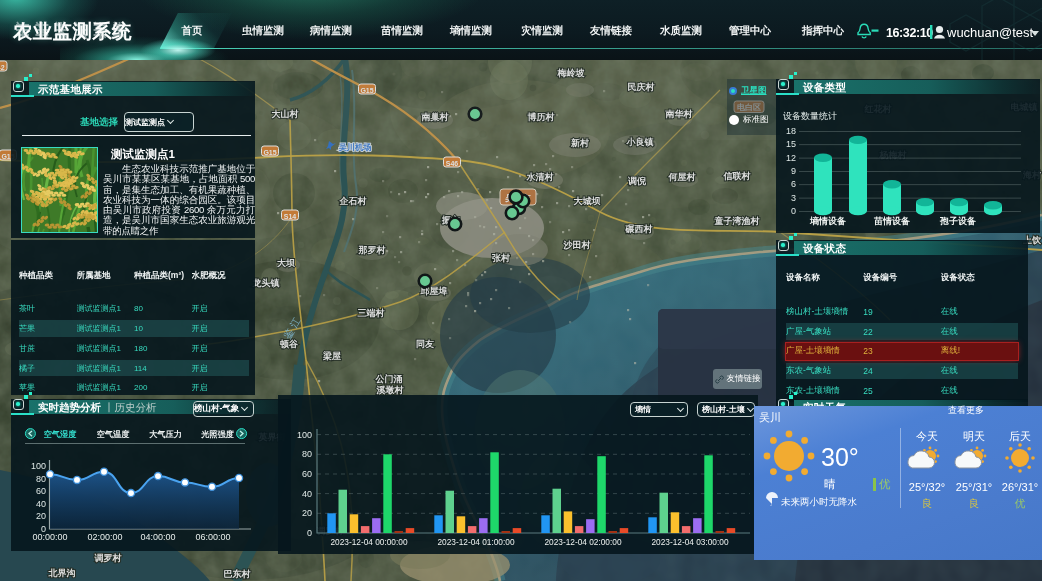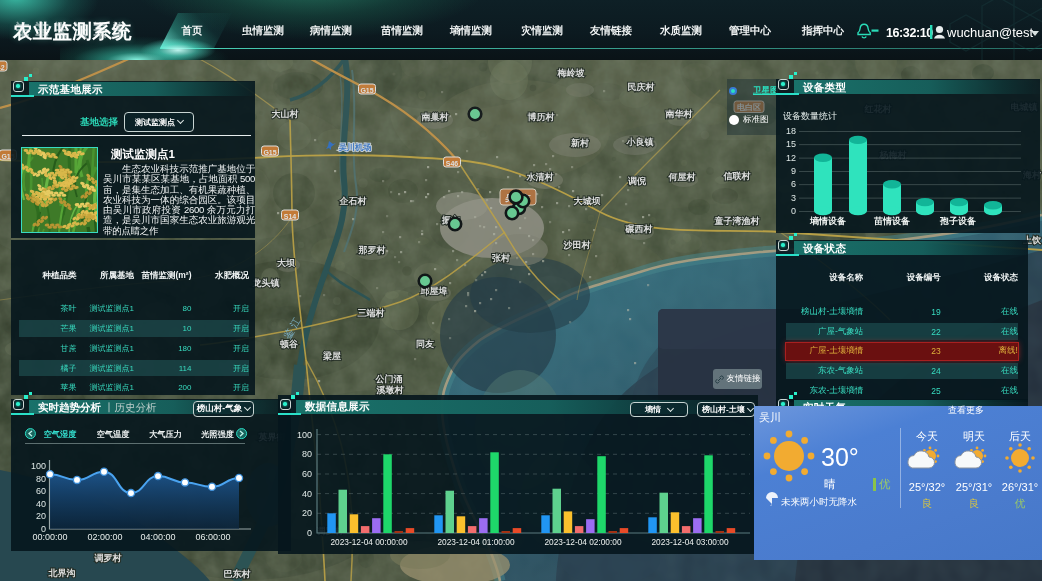--- a/index.html
+++ b/index.html
@@ -24,28 +24,28 @@
 .phead{position:absolute;left:0;top:0;right:0;height:16px}
 .phead .bar{position:absolute;left:18px;top:1px;right:0;height:14px;background:linear-gradient(90deg,rgba(26,118,110,.95) 0%,rgba(24,105,100,.85) 55%,rgba(18,85,82,.35) 85%,rgba(14,65,65,.05) 100%)}
 .phead .icon{position:absolute;left:2px;top:0px;width:11px;height:11px;border:1.6px solid #cfd8d6;border-radius:3px;background:rgba(10,30,36,.9);z-index:2}
 .phead .icon:after{content:"";position:absolute;left:2.4px;top:2.4px;width:3.6px;height:3.6px;border-radius:50%;background:#2af0cc;box-shadow:0 0 3px #2af0cc}
 .sp1,.sp2{position:absolute;background:#2af0cc;z-index:3}
 .sp1{left:13px;top:-4px;width:4px;height:4px}
 .sp2{left:18px;top:-7px;width:3px;height:3px}
 .phead .uline{position:absolute;left:0px;top:14px;width:23px;height:2px;background:#2ae0c8;z-index:2}
 .phead .ptitle{position:absolute;left:27px;top:2px;font-size:10.5px;font-weight:bold;color:#fff;z-index:2;letter-spacing:.3px;white-space:nowrap}
 
-.ttable{position:absolute;left:8px;right:6px;font-size:8px;color:#38dcc0;text-align:right}
+.ttable{position:absolute;left:8px;right:6px;font-size:8px;color:#38dcc0;text-align:left}
 .ttable .hrow{color:#f0f4f4;font-weight:bold;font-size:8.5px}
 .trow{display:flex;align-items:center;height:16.5px;margin-bottom:3.2px;white-space:nowrap}
 .trow>div{flex:1;overflow:hidden}
 .trow.alt{background:rgba(40,105,105,.45)}
 .trow.red{background:#6a1010;box-shadow:0 0 0 1px #a82020, 0 0 6px rgba(200,40,40,.8);color:#dfb33c;font-weight:normal}
 
-.dd{position:absolute;border:1px solid #c8d4d2;border-radius:4px;color:#fff;font-size:8px;font-weight:bold;background:rgba(10,35,42,.6);display:flex;align-items:center;justify-content:center;gap:3px;z-index:5;white-space:nowrap}
+.dd{position:absolute;border:1px solid #c8d4d2;border-radius:4px;color:#fff;font-size:8px;font-weight:bold;background:rgba(10,35,42,.6);display:flex;align-items:center;gap:3px;z-index:5;white-space:nowrap}
 .dd .caret{width:5px;height:5px;border-right:1.4px solid #dfe8e6;border-bottom:1.4px solid #dfe8e6;transform:rotate(45deg);margin-top:-3px;flex:none}
 
 #weather{position:absolute;left:754px;top:406px;width:288px;height:154px;z-index:30;
 background:linear-gradient(160deg,#6d97dd 0%,#4c80d4 28%,#4a7bcd 70%,#4678c9 100%);color:#fff}
 </style></head>
 <body>
 <div id="stage">
   <svg id="map" width="1042" height="581" viewBox="0 0 1042 581">
       <defs>
 <linearGradient id="seagrad" x1="0" y1="0" x2="0.7" y2="1">
@@ -1072,21 +1072,21 @@
       </svg>
     <div style="position:absolute;left:100px;top:66px;font-size:11.5px;font-weight:bold;color:#fff">测试监测点1</div>
     <div style="position:absolute;left:92px;top:83px;width:152px;font-size:9.5px;line-height:10.3px;color:#f2f5f5;text-align:justify;text-indent:2em;letter-spacing:-.3px">生态农业科技示范推广基地位于吴川市某某区某基地，占地面积 500 亩，是集生态加工、有机果蔬种植、农业科技为一体的综合园区。该项目由吴川市政府投资 2600 余万元力打造，是吴川市国家生态农业旅游观光带的点睛之作</div>
   </div>
 
   <div class="panel" id="p2" style="left:11px;top:240px;width:244px;height:155px">
     <div class="ttable" style="top:28px">
       <div class="trow hrow">
           <div>种植品类</div>
           <div>所属基地</div>
-          <div>苗情监测(m²)</div>
+          <div>种植品类(m²)</div>
           <div>水肥概况</div>
         </div>
       <div style="height:13px"></div>
       <div class="trow">
           <div>茶叶</div>
           <div>测试监测点1</div>
           <div>80</div>
           <div>开启</div>
         </div>
       <div class="trow alt">
@@ -1160,29 +1160,21 @@
 <circle cx="201.0" cy="69.8" r="3.6" fill="#ffffff" stroke="#3d8fd9" stroke-width="1.3"></circle>
 <circle cx="228.0" cy="61.0" r="3.6" fill="#ffffff" stroke="#3d8fd9" stroke-width="1.3"></circle>
 <text x="39" y="123.0" font-size="9" fill="#e8eeec" text-anchor="middle" font-family="Liberation Sans">00:00:00</text>
 <text x="94" y="123.0" font-size="9" fill="#e8eeec" text-anchor="middle" font-family="Liberation Sans">02:00:00</text>
 <text x="147" y="123.0" font-size="9" fill="#e8eeec" text-anchor="middle" font-family="Liberation Sans">04:00:00</text>
 <text x="202" y="123.0" font-size="9" fill="#e8eeec" text-anchor="middle" font-family="Liberation Sans">06:00:00</text>
       </svg>
   </div>
 
   <div class="panel" id="p4" style="left:278px;top:395px;width:480px;height:159px">
-    <div class="phead" style="height:18px">
-        <div class="bar" style="top:5px"></div>
-        <div class="icon" style="top:4px"></div>
-        <div class="sp1" style="top:0"></div>
-        <div class="sp2" style="top:-3px"></div>
-        <div class="uline" style="top:18px"></div>
-        <div class="ptitle" style="top:5px">数据信息展示</div>
-      </div>
-    <div class="dd" style="left:352px;top:7px;width:58px;height:15px;justify-content:space-between;padding:0 14px">墒情<span class="caret"></span></div>
+    <div class="dd" style="left:352px;top:7px;width:58px;height:15px;justify-content:space-between;padding:0 4px">墒情<span class="caret"></span></div>
     <div class="dd" style="left:419px;top:7px;width:58px;height:15px;justify-content:space-between;padding:0 4px">榜山村-土壤<span class="caret"></span></div>
     <svg width="480" height="132" viewBox="0 0 480 132" style="position:absolute;left:0;top:26px">
         <text x="34" y="115.0" font-size="9" fill="#dfe8e6" text-anchor="end" font-family="Liberation Sans">0</text>
 <text x="34" y="95.3" font-size="9" fill="#dfe8e6" text-anchor="end" font-family="Liberation Sans">20</text>
 <line x1="39" y1="92.3" x2="472" y2="92.3" stroke="rgba(160,180,178,.28)" stroke-width="1" stroke-dasharray="4,4"></line>
 <text x="34" y="75.6" font-size="9" fill="#dfe8e6" text-anchor="end" font-family="Liberation Sans">40</text>
 <line x1="39" y1="72.6" x2="472" y2="72.6" stroke="rgba(160,180,178,.28)" stroke-width="1" stroke-dasharray="4,4"></line>
 <text x="34" y="56.0" font-size="9" fill="#dfe8e6" text-anchor="end" font-family="Liberation Sans">60</text>
 <line x1="39" y1="53.0" x2="472" y2="53.0" stroke="rgba(160,180,178,.28)" stroke-width="1" stroke-dasharray="4,4"></line>
 <text x="34" y="36.3" font-size="9" fill="#dfe8e6" text-anchor="end" font-family="Liberation Sans">80</text>
@@ -1414,21 +1406,21 @@
   <div style="position:absolute;left:948px;top:404px;font-size:9px;color:#fff;z-index:35">查看更多</div>
 
   <div style="position:absolute;left:713px;top:369px;width:49px;height:20px;background:rgba(105,122,130,.9);border-radius:3px;z-index:15;display:flex;align-items:center;justify-content:center;gap:3px">
     <svg width="9" height="9" viewBox="0 0 9 9">
         <path d="M3,6 L6,3 M2.2,4.2 l-1,1 a1.6,1.6 0 0 0 2.3,2.3 l1,-1 M6.8,4.8 l1,-1 a1.6,1.6 0 0 0 -2.3,-2.3 l-1,1" stroke="#233b42" stroke-width="1" fill="none"></path>
       </svg>
     <span style="font-size:8.5px;color:#fff">友情链接</span>
   </div>
 
   <div style="position:absolute;left:727px;top:79px;width:53px;height:56px;background:rgba(25,45,52,.45);z-index:15"></div>
-  <div style="position:absolute;left:729px;top:85px;z-index:16;display:flex;align-items:center;gap:16px">
+  <div style="position:absolute;left:729px;top:85px;z-index:16;display:flex;align-items:center;gap:4px">
     <div style="width:8px;height:8px;border-radius:50%;background:#2ae0c0;border:2px solid #3a7bd5"></div>
     <span style="font-size:8.5px;color:#2ae0c0;text-decoration:underline;font-weight:bold">卫星图</span>
   </div>
   <div style="position:absolute;left:729px;top:114px;z-index:16;display:flex;align-items:center;gap:4px">
     <div style="width:10px;height:10px;border-radius:50%;background:#fff"></div>
     <span style="font-size:8.5px;color:#fff;font-weight:normal">标准图</span>
   </div>
 </div>
 
 </body></html>

